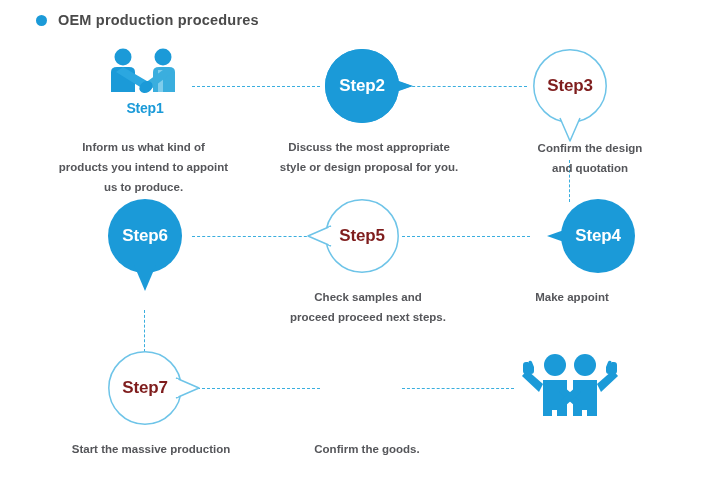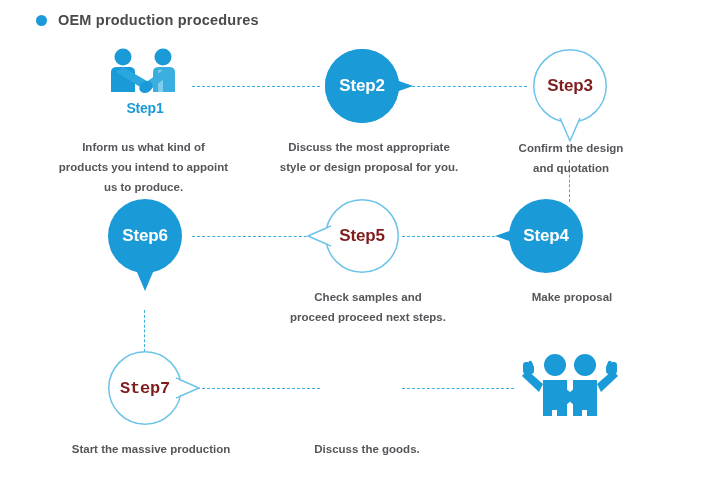--- a/index.html
+++ b/index.html
@@ -175,32 +175,32 @@
 
   <div class="node outline" style="left:533px; top:49px;">
     <svg width="102" height="112" viewBox="0 0 102 112">
       <circle cx="51" cy="51" r="36.2" fill="#ffffff" stroke="#6ec4e8" stroke-width="1.5"></circle>
       <path d="M41 83 L51 106 L61 83" fill="#ffffff" stroke="#6ec4e8" stroke-width="1.5" stroke-linejoin="round"></path>
       <path d="M42 82 L60 82" stroke="#ffffff" stroke-width="2.4"></path>
     </svg>
     <div class="node-label">Step3</div>
   </div>
 
-  <div class="caption" style="left:487px; top:138px; width:168px;">Confirm the design
+  <div class="caption" style="left:506px; top:138px; width:168px;">Confirm the design
 and quotation</div>
 
-  <div class="node filled" style="left:509px; top:199px;">
+  <div class="node filled" style="left:561px; top:199px;">
     <svg width="102" height="102" viewBox="0 0 102 102">
       <circle cx="51" cy="51" r="37" fill="#1b9ad8"></circle>
       <path d="M17 45 L0 51 L17 57 Z" fill="#1b9ad8"></path>
     </svg>
     <div class="node-label">Step4</div>
   </div>
 
-  <div class="caption" style="left:497px; top:287px; width:150px;">Make proposal</div>
+  <div class="caption" style="left:497px; top:287px; width:150px;">Make appoint</div>
 
   <div class="node outline" style="left:325px; top:199px;">
     <svg width="112" height="102" viewBox="0 0 112 102">
       <circle cx="51" cy="51" r="36.2" fill="#ffffff" stroke="#6ec4e8" stroke-width="1.5"></circle>
       <path d="M20 41 L-3 51 L20 61" fill="#ffffff" stroke="#6ec4e8" stroke-width="1.5" stroke-linejoin="round"></path>
       <path d="M19 42 L19 60" stroke="#ffffff" stroke-width="2.4"></path>
     </svg>
     <div class="node-label">Step5</div>
   </div>
 
@@ -209,33 +209,33 @@
 
   <div class="node filled" style="left:108px; top:199px;">
     <svg width="102" height="112" viewBox="0 0 102 112">
       <circle cx="51" cy="51" r="37" fill="#1b9ad8"></circle>
       <path d="M40 80 L51 106 L62 80 Z" fill="#1b9ad8"></path>
     </svg>
     <div class="node-label">Step6</div>
   </div>
 
 
-  <div class="node outline" style="left:108px; top:351px;font-family:Liberation Mono, monospace;">
+  <div class="node outline" style="left:108px; top:351px;">
     <svg width="112" height="102" viewBox="0 0 112 102">
       <circle cx="51" cy="51" r="36.2" fill="#ffffff" stroke="#6ec4e8" stroke-width="1.5"></circle>
       <path d="M82 41 L105 51 L82 61" fill="#ffffff" stroke="#6ec4e8" stroke-width="1.5" stroke-linejoin="round"></path>
       <path d="M83 42 L83 60" stroke="#ffffff" stroke-width="2.4"></path>
     </svg>
     <div class="node-label">Step7</div>
   </div>
 
   <div class="caption" style="left:47px; top:439px; width:208px;">Start the massive production</div>
 
 
-  <div class="caption" style="left:287px; top:439px; width:160px;">Discuss the goods.</div>
+  <div class="caption" style="left:287px; top:439px; width:160px;">Confirm the goods.</div>
 
   <div class="icon-block" style="left:515px; top:352px; width:110px; height:70px;">
     <svg width="110" height="68" viewBox="0 0 110 68">
 
       <circle cx="40" cy="13" r="11" fill="#1b9ad8"></circle>
 
       <circle cx="70" cy="13" r="11" fill="#1b9ad8"></circle>
 
       <rect x="28" y="28" width="24" height="36" fill="#1b9ad8"></rect>
 

